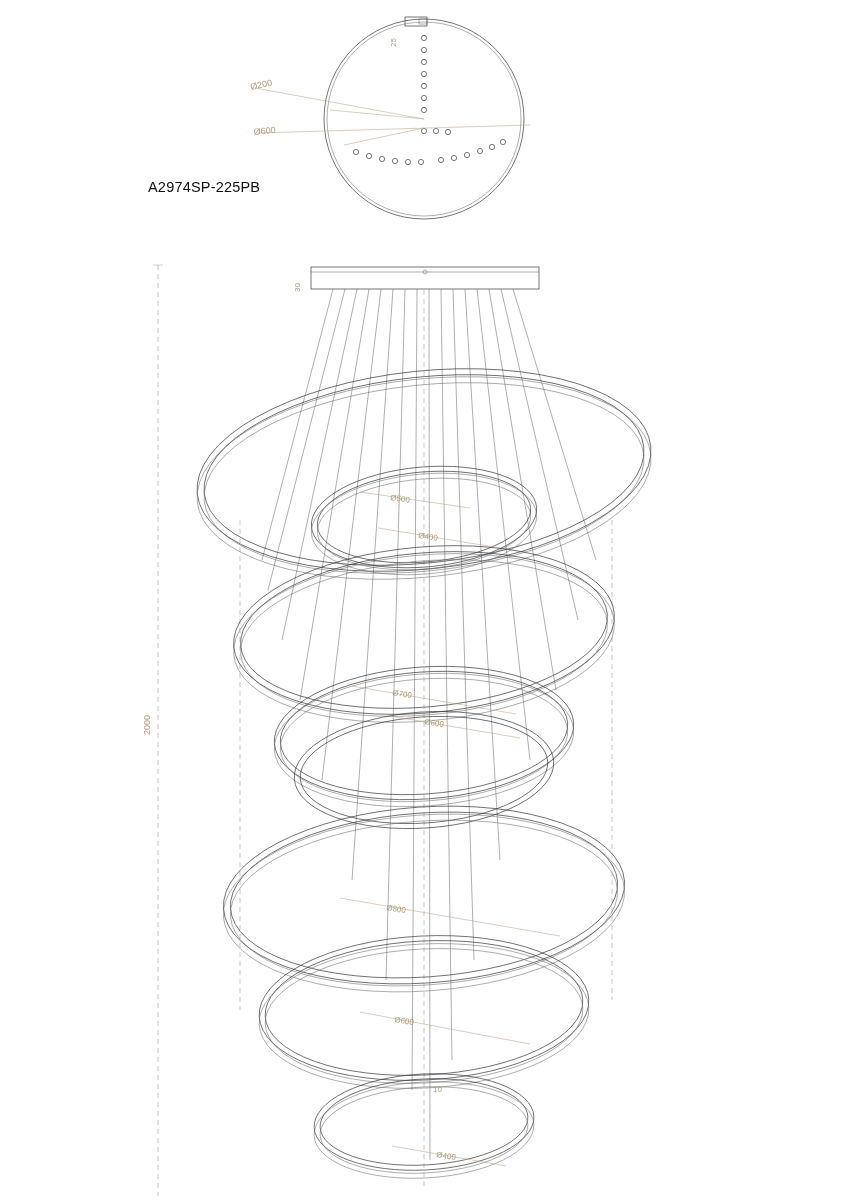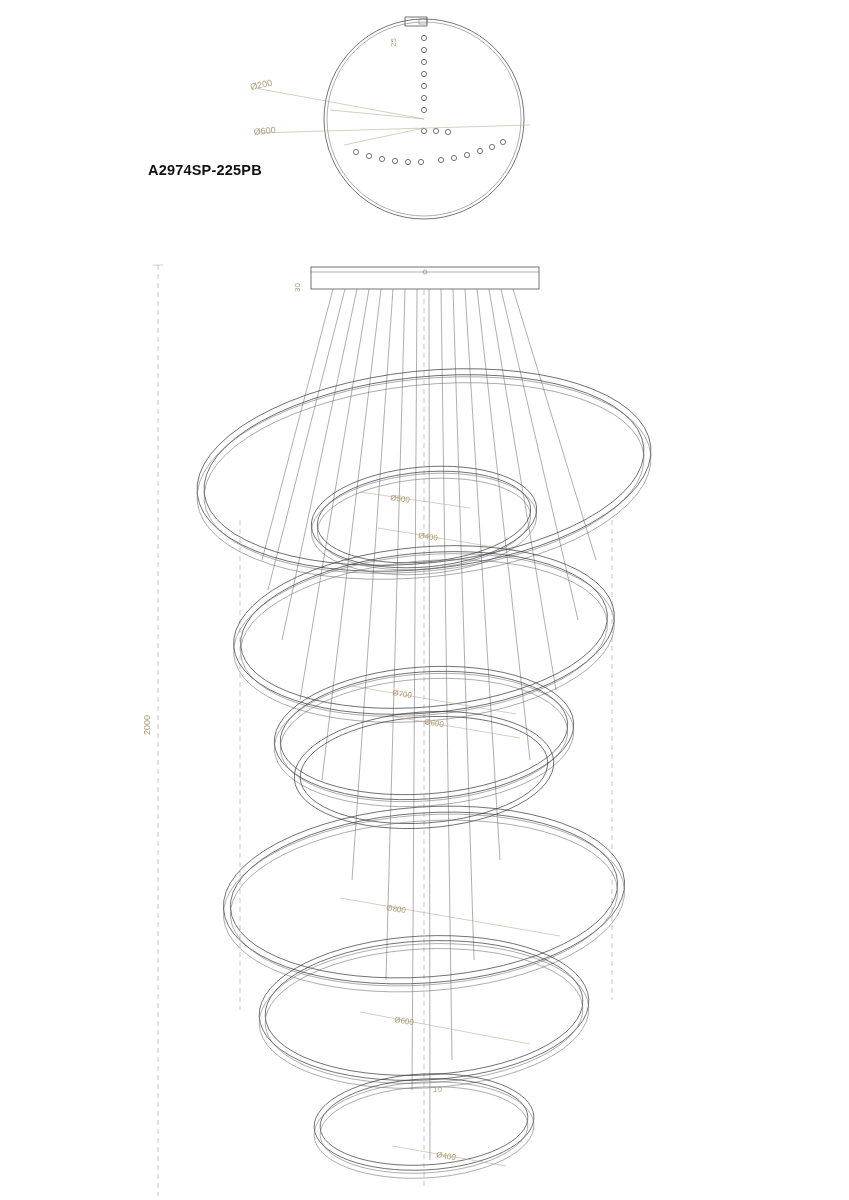--- a/index.html
+++ b/index.html
@@ -16,23 +16,23 @@
   }
   #sheet {
     position: absolute;
     left: 0; top: 0;
     width: 849px;
     height: 1200px;
   }
   .model-label {
     position: absolute;
     left: 148px;
-    top: 162px;
+    top: 179px;
     font-size: 14.5px;
-    font-weight: bold;
+    font-weight: normal;
     color: #111111;
     letter-spacing: 0.2px;
     white-space: nowrap;
   }
   svg.dwg {
     position: absolute;
     left: 0;
     top: 0;
     width: 849px;
     height: 1200px;

